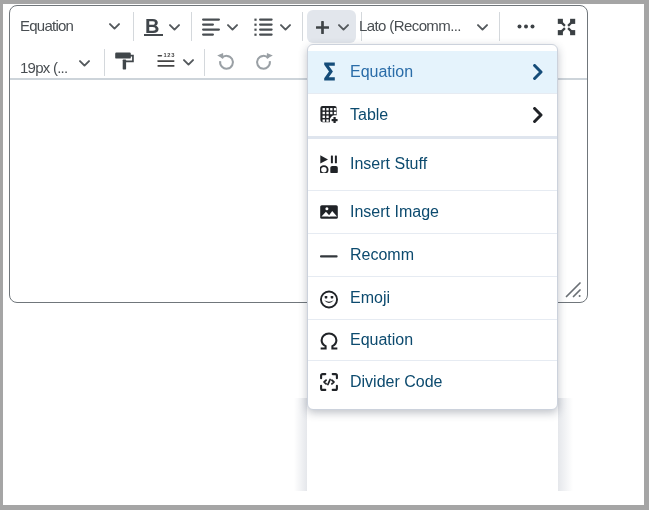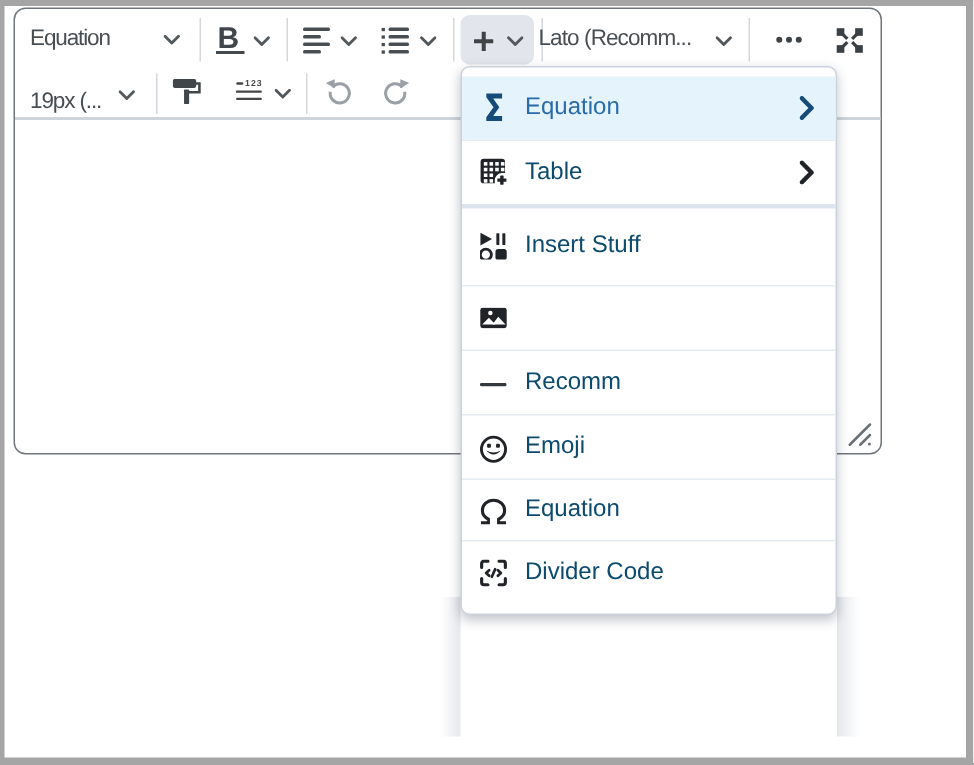--- a/index.html
+++ b/index.html
@@ -220,20 +220,21 @@
       </div>
   <div class="mi">
         <span class="icb">
           <svg width="18" height="14" viewBox="0 0 18 14">
             <rect x="0.2" y="0.2" width="17.6" height="13.6" rx="1.6" fill="#202327"></rect>
             <circle cx="6.9" cy="3.7" r="1.5" fill="#fff"></circle>
             <path d="M1.5 11.4 L5.9 6.8 L10.3 11.4 Z" fill="#fff"></path>
             <path d="M8.2 11.4 L12.2 6.1 L17 11.4 Z" fill="#fff"></path>
           </svg>
         </span>
+        <span>Insert Image</span>
       </div>
   <div class="mi">
         <span class="icb">
           <svg style="margin-top:3px" width="19" height="3" viewBox="0 0 19 3">
             <rect x="0" y="0.2" width="18.6" height="2.4" rx="1" fill="#33383c"></rect>
           </svg>
         </span>
         <span>Recomm</span>
       </div>
   <div class="mi">

